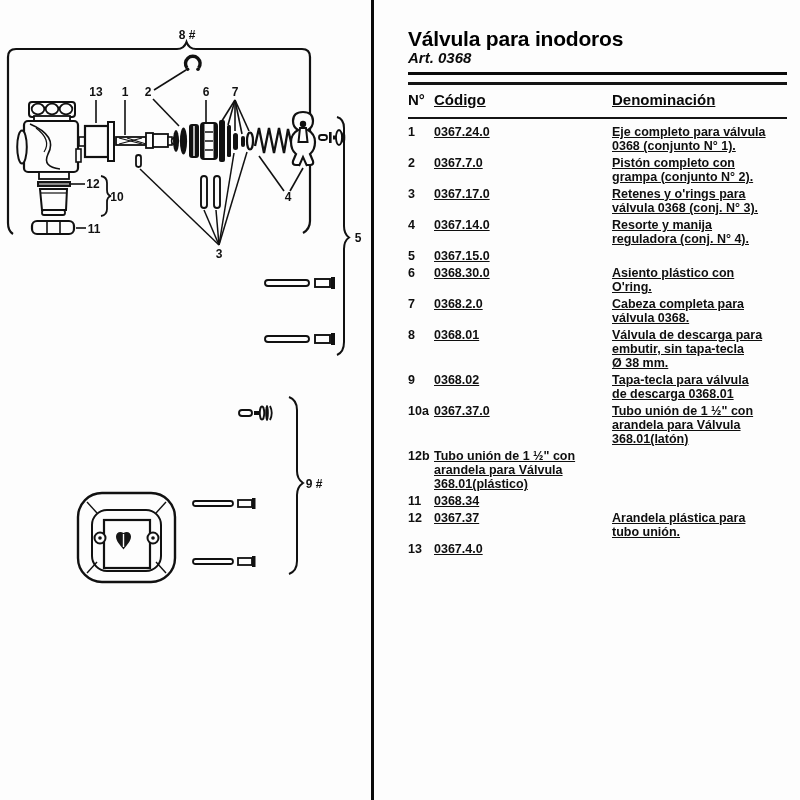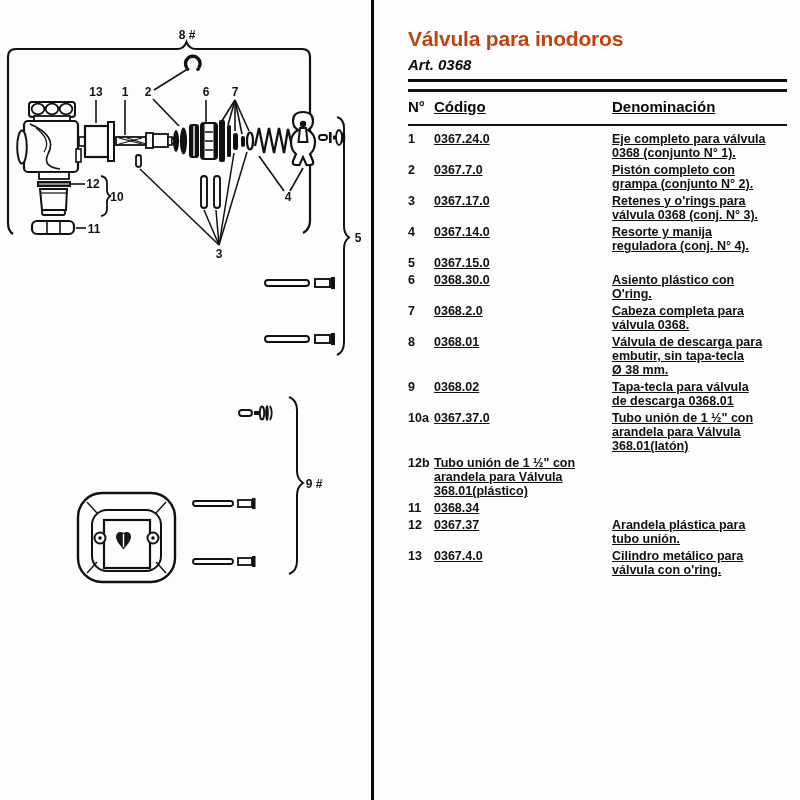--- a/index.html
+++ b/index.html
@@ -1,22 +1,22 @@
 <!DOCTYPE html>
 <html><head>
 <meta charset="utf-8">
 <style>
   html,body{margin:0;padding:0;}
   body{width:800px;height:800px;background:#e9e9e9;font-family:"Liberation Sans",sans-serif;}
   .page{position:relative;width:800px;height:800px;background:#fdfdfd;overflow:hidden;color:#111;}
   .diagram-panel{position:absolute;left:0;top:0;width:372px;height:800px;}
   .divider{position:absolute;left:371px;top:0;width:3px;height:800px;background:#0a0a0a;}
   .info-panel{position:absolute;left:374px;top:0;width:426px;height:800px;box-sizing:border-box;padding:27px 13px 0 34px;}
-  h1.title{margin:0;font-size:21px;line-height:23px;font-weight:bold;letter-spacing:-0.2px;color:#c2410c;}
-  .art{margin-top:7px;font-size:15px;line-height:16px;font-weight:bold;font-style:italic;color:#0a0a0a;}
+  h1.title{margin:0;font-size:21px;line-height:23px;font-weight:bold;letter-spacing:-0.2px;color:#000000;}
+  .art{margin-top:0;font-size:15px;line-height:16px;font-weight:bold;font-style:italic;color:#0a0a0a;}
   .rule-thick{margin-top:6px;height:3px;background:#0a0a0a;}
   .rule-mid{margin-top:7px;height:2.5px;background:#141414;}
   .rule-under{margin-top:5px;height:2.5px;background:#141414;}
   .thead{display:flex;font-size:15px;line-height:16px;font-weight:bold;padding:7px 0 4px 0;color:#0a0a0a;}
   .rows{margin-top:6px;}
   .row{display:flex;font-size:12.5px;line-height:14px;font-weight:bold;color:#0f0f0f;}
   .row + .row{margin-top:3px;}
   .c-num{width:26px;flex:none;}
   .c-code{width:178px;flex:none;text-decoration:underline;}
   .c-desc{flex:1;white-space:pre-line;text-decoration:underline;}
@@ -326,18 +326,16 @@
       </div>
       <div class="row">
         <span class="c-num">12</span>
         <span class="c-code">0367.37</span>
         <span class="c-desc">Arandela plástica para
 tubo unión.</span>
       </div>
       <div class="row">
         <span class="c-num">13</span>
         <span class="c-code">0367.4.0</span>
-        <span class="c-desc">Cilindro metálico para
-válvula con o'ring.</span>
       </div>
     </div>
   </div>
 </div>
 
 </body></html>

